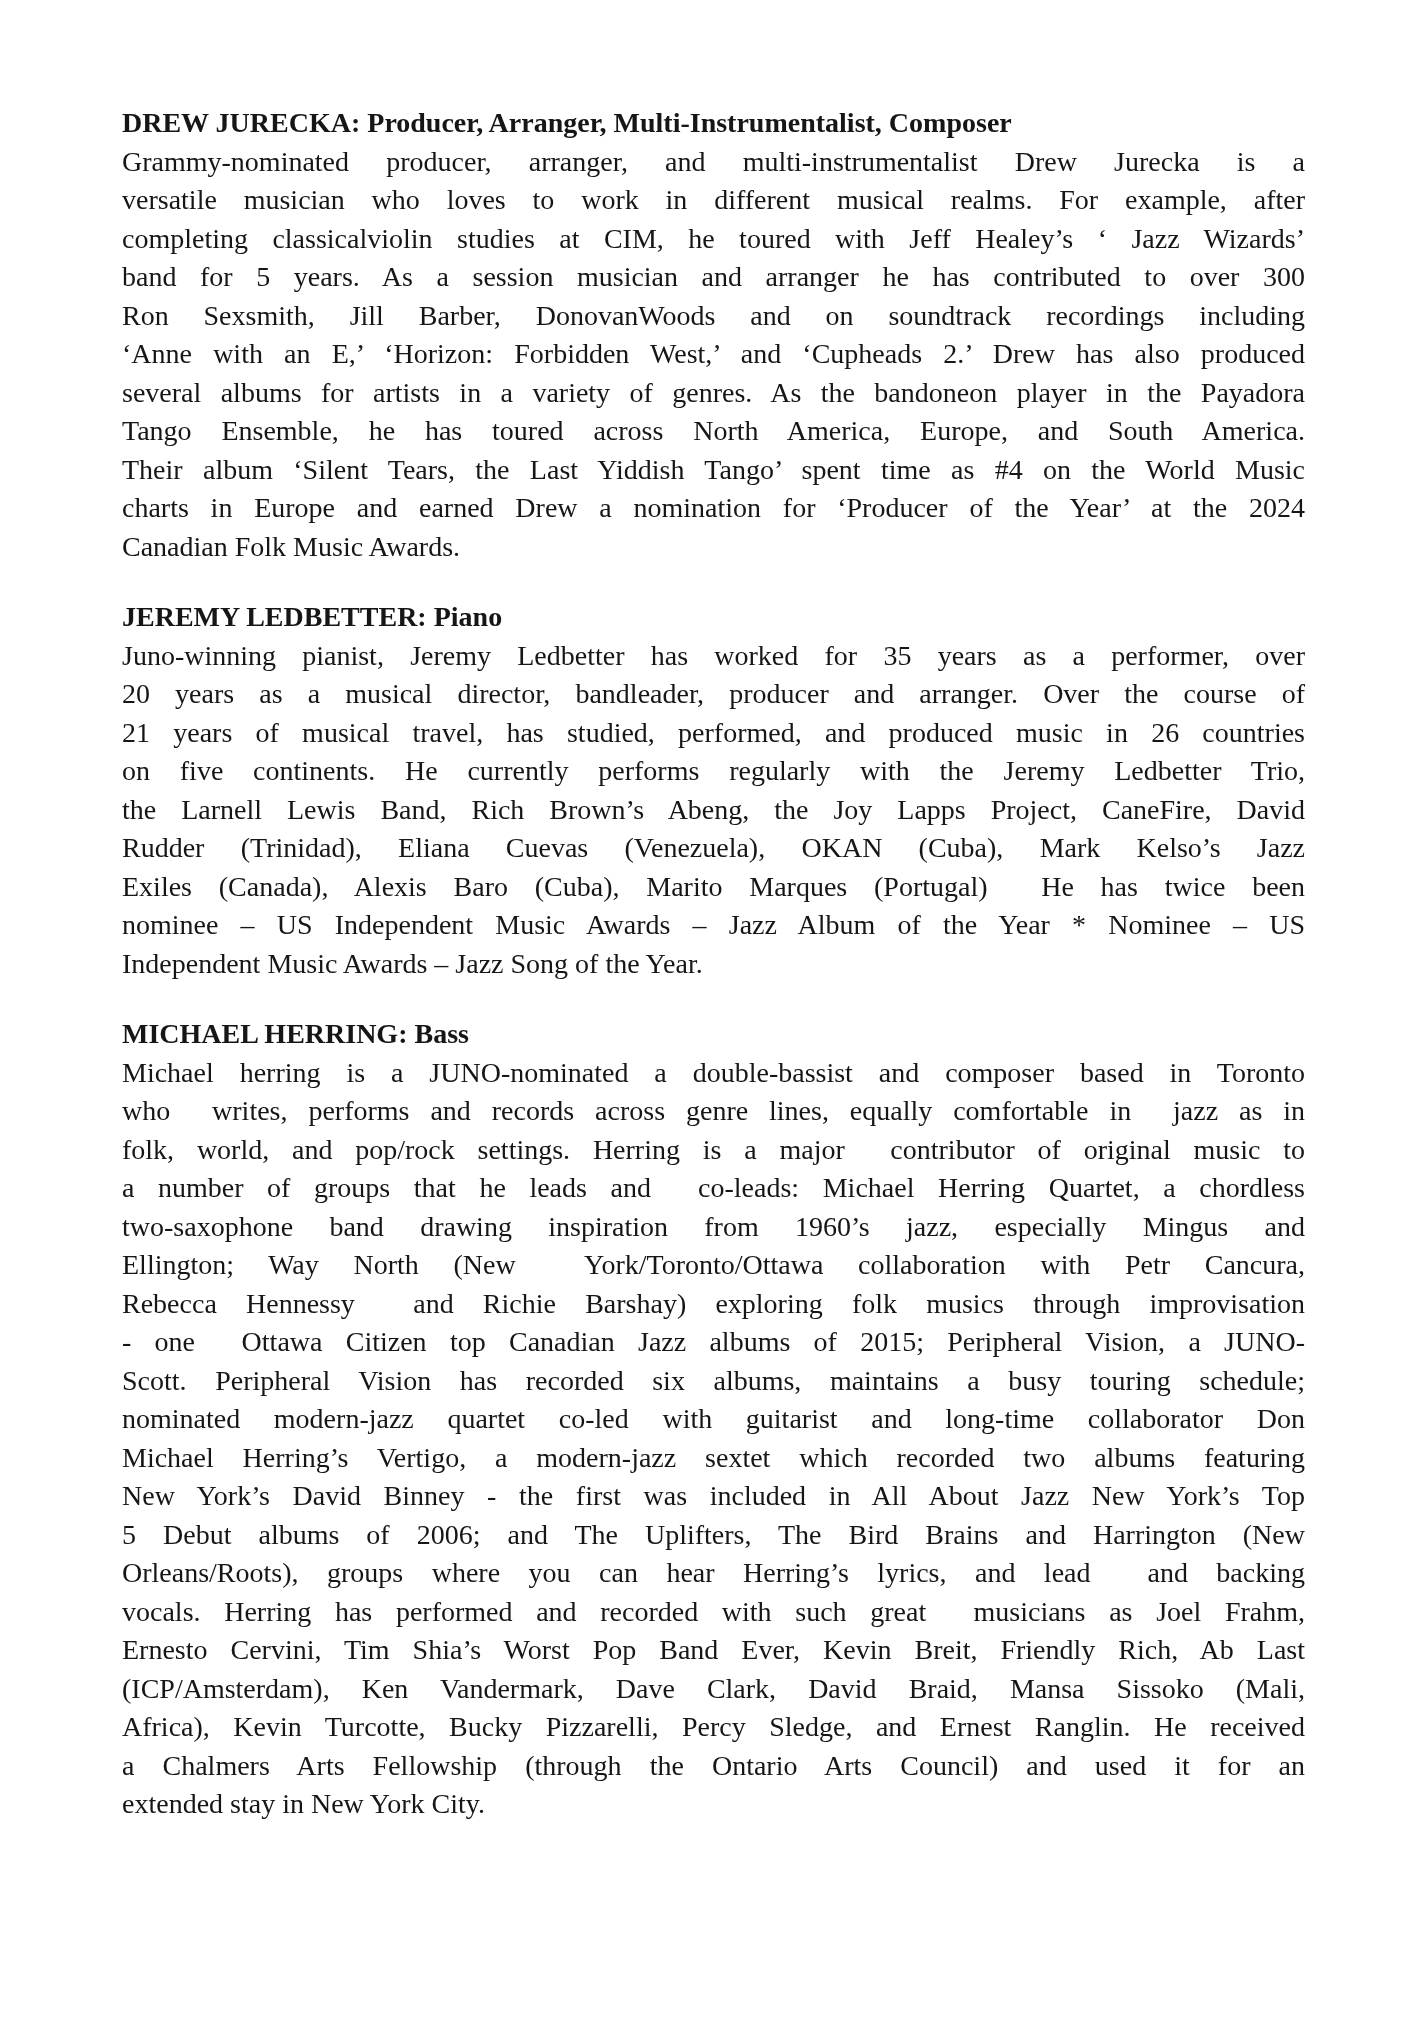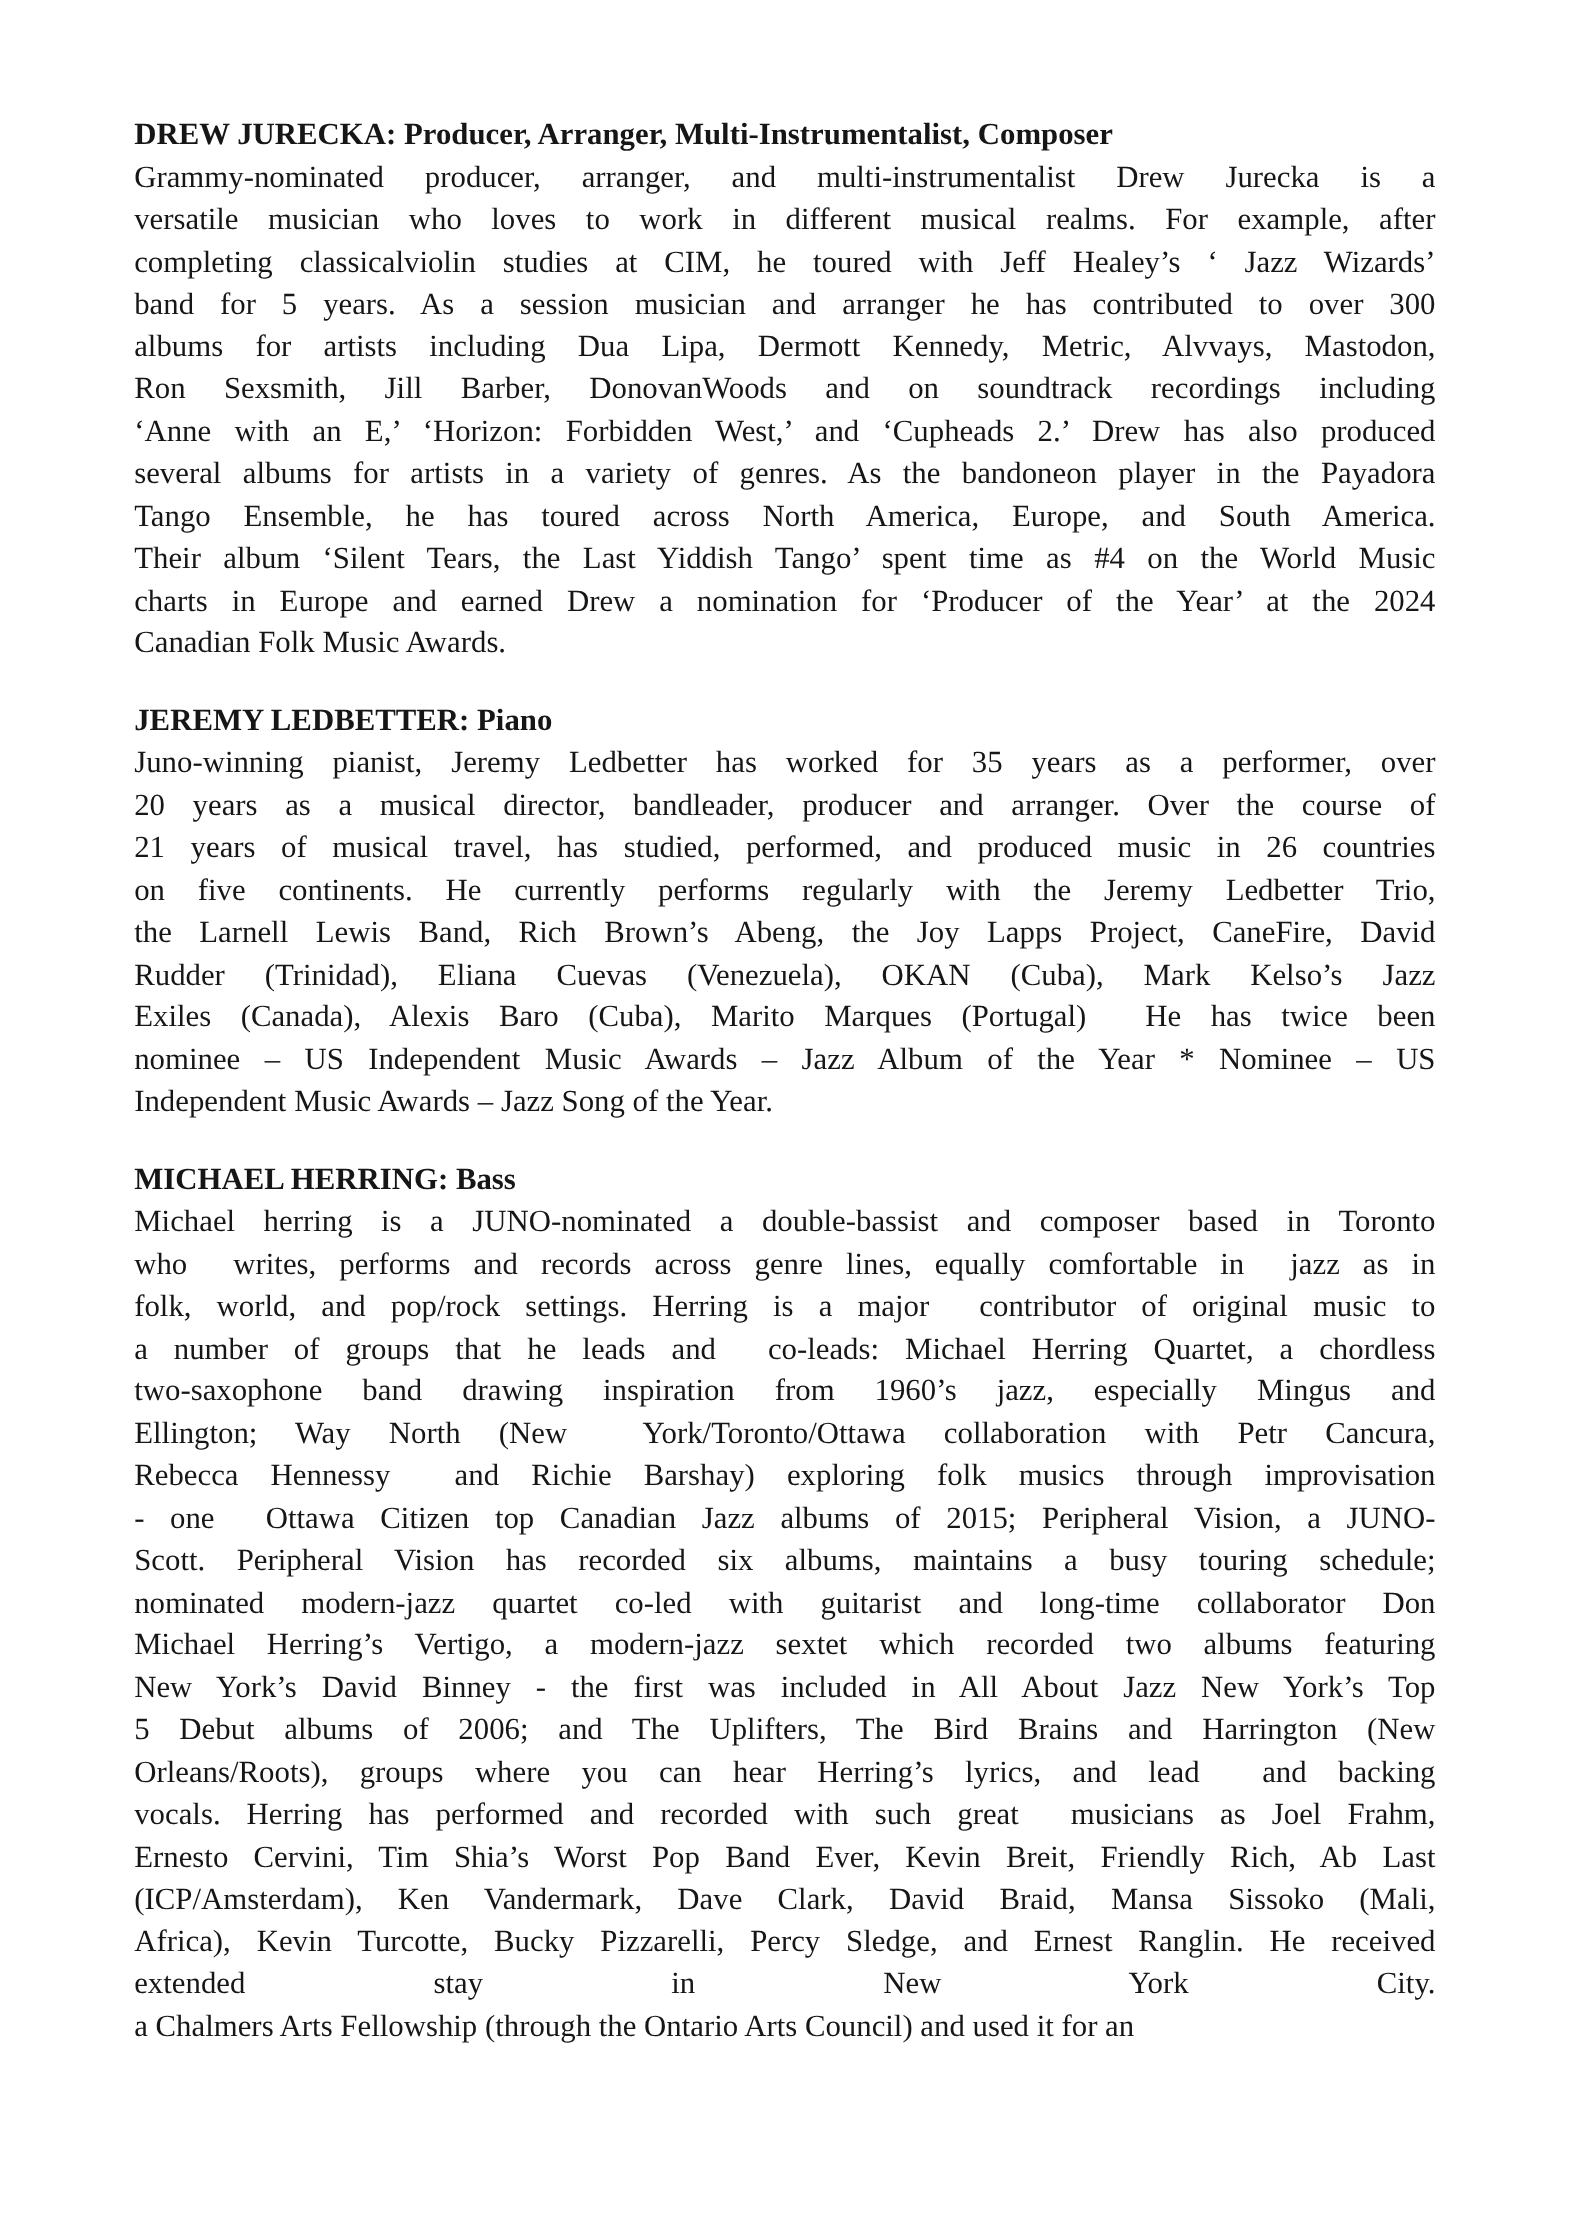--- a/index.html
+++ b/index.html
@@ -42,21 +42,20 @@
 
 <div class="page">
 
   <div class="section">
     <div class="heading">DREW JURECKA: Producer, Arranger, Multi-Instrumentalist, Composer</div>
     <div class="lines">
         <div class="line">Grammy-nominated producer, arranger, and multi-instrumentalist Drew Jurecka is a</div>
         <div class="line">versatile musician who loves to work in different musical realms. For example, after</div>
         <div class="line">completing classicalviolin studies at CIM, he toured with Jeff Healey’s ‘ Jazz Wizards’</div>
         <div class="line">band for 5 years. As a session musician and arranger he has contributed to over 300</div>
-        <div class="line">albums for artists including Dua Lipa, Dermott Kennedy, Metric, Alvvays, Mastodon,</div>
         <div class="line">Ron Sexsmith, Jill Barber, DonovanWoods and on soundtrack recordings including</div>
         <div class="line">‘Anne with an E,’ ‘Horizon: Forbidden West,’ and ‘Cupheads 2.’ Drew has also produced</div>
         <div class="line">several albums for artists in a variety of genres. As the bandoneon player in the Payadora</div>
         <div class="line">Tango Ensemble, he has toured across North America, Europe, and South America.</div>
         <div class="line">Their album ‘Silent Tears, the Last Yiddish Tango’ spent time as #4 on the World Music</div>
         <div class="line">charts in Europe and earned Drew a nomination for ‘Producer of the Year’ at the 2024</div>
         <div class="line">Canadian Folk Music Awards.</div>
       </div>
   </div>
 
@@ -89,18 +88,18 @@
         <div class="line">Scott. Peripheral Vision has recorded six albums, maintains a busy touring schedule;</div>
         <div class="line">nominated modern-jazz quartet co-led with guitarist and long-time collaborator Don</div>
         <div class="line">Michael Herring’s Vertigo, a modern-jazz sextet which recorded two albums featuring</div>
         <div class="line">New York’s David Binney - the first was included in All About Jazz New York’s Top</div>
         <div class="line">5 Debut albums of 2006; and The Uplifters, The Bird Brains and Harrington (New</div>
         <div class="line">Orleans/Roots), groups where you can hear Herring’s lyrics, and lead  and backing</div>
         <div class="line">vocals. Herring has performed and recorded with such great  musicians as Joel Frahm,</div>
         <div class="line">Ernesto Cervini, Tim Shia’s Worst Pop Band Ever, Kevin Breit, Friendly Rich, Ab Last</div>
         <div class="line">(ICP/Amsterdam), Ken Vandermark, Dave Clark, David Braid, Mansa Sissoko (Mali,</div>
         <div class="line">Africa), Kevin Turcotte, Bucky Pizzarelli, Percy Sledge, and Ernest Ranglin. He received</div>
+        <div class="line">a Chalmers Arts Fellowship (through the Ontario Arts Council) and used it for an</div>
         <div class="line">extended stay in New York City.</div>
-        <div class="line">a Chalmers Arts Fellowship (through the Ontario Arts Council) and used it for an</div>
       </div>
   </div>
 
 </div>
 
 </body></html>

